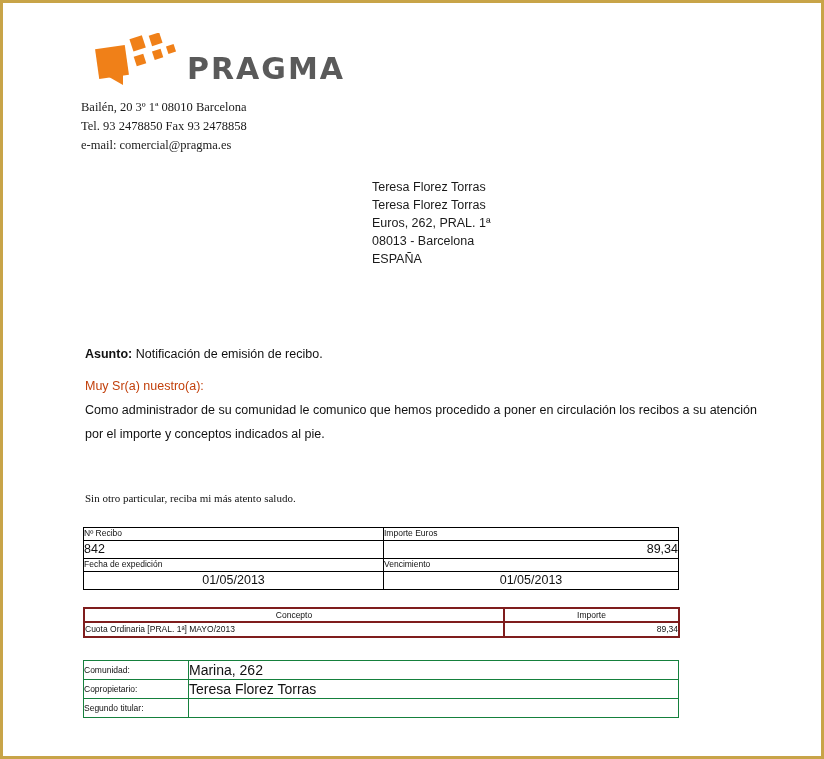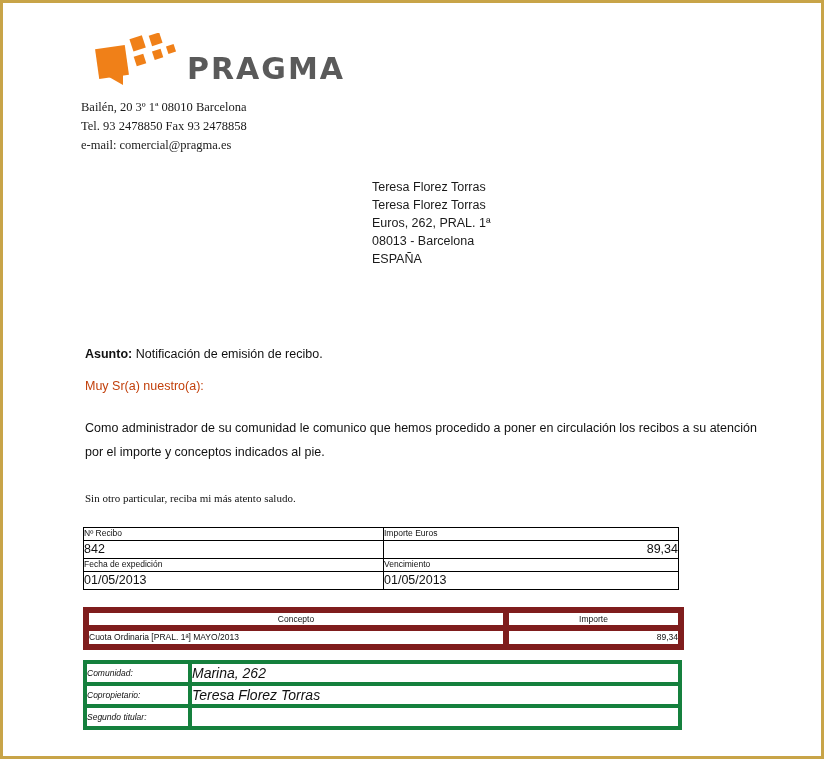--- a/index.html
+++ b/index.html
@@ -88,21 +88,21 @@
   .body-greeting {
     position: absolute;
     left: 82px;
     top: 376px;
     font-size: 12.5px;
     color: #c2410c;
   }
   .body-p1 {
     position: absolute;
     left: 82px;
-    top: 413px;
+    top: 395px;
     width: 682px;
     font-size: 12.5px;
     line-height: 24px;
     color: #111;
   }
   .body-p2 {
     position: absolute;
     left: 82px;
     top: 483px;
     width: 682px;
@@ -136,30 +136,30 @@
     line-height: 11px;
   }
   .val-cell {
     font-size: 12.5px;
     color: #111;
     padding: 1px 8px 3px 6px;
     height: 17px;
     line-height: 17px;
   }
   .val-right { text-align: right; padding-right: 8px; }
-  .val-center { }
+  .val-center { text-align: center; }
 
   .tbl-concept {
     position: absolute;
     left: 80px;
     top: 604px;
     width: 595px;
   }
   .tbl-concept td {
-    border: 6px solid #7f1d1d;
+    border: 2px solid #7f1d1d;
     padding: 0;
   }
   .cc-hdr {
     font-size: 8.5px;
     text-align: center;
     height: 12px;
     line-height: 12px;
     color: #111;
   }
   .cc-val {
@@ -178,23 +178,22 @@
     color: #111;
   }
 
   .tbl-details {
     position: absolute;
     left: 80px;
     top: 657px;
     width: 595px;
   }
   .tbl-details td {
-    border: 4px solid #15803d;
+    border: 1px solid #15803d;
     padding: 0;
-    font-style: italic;
   }
   .det-label {
     font-size: 8.5px;
     color: #111;
     padding: 2px 4px;
     height: 18px;
     line-height: 15px;
     vertical-align: middle;
   }
   .det-value {

